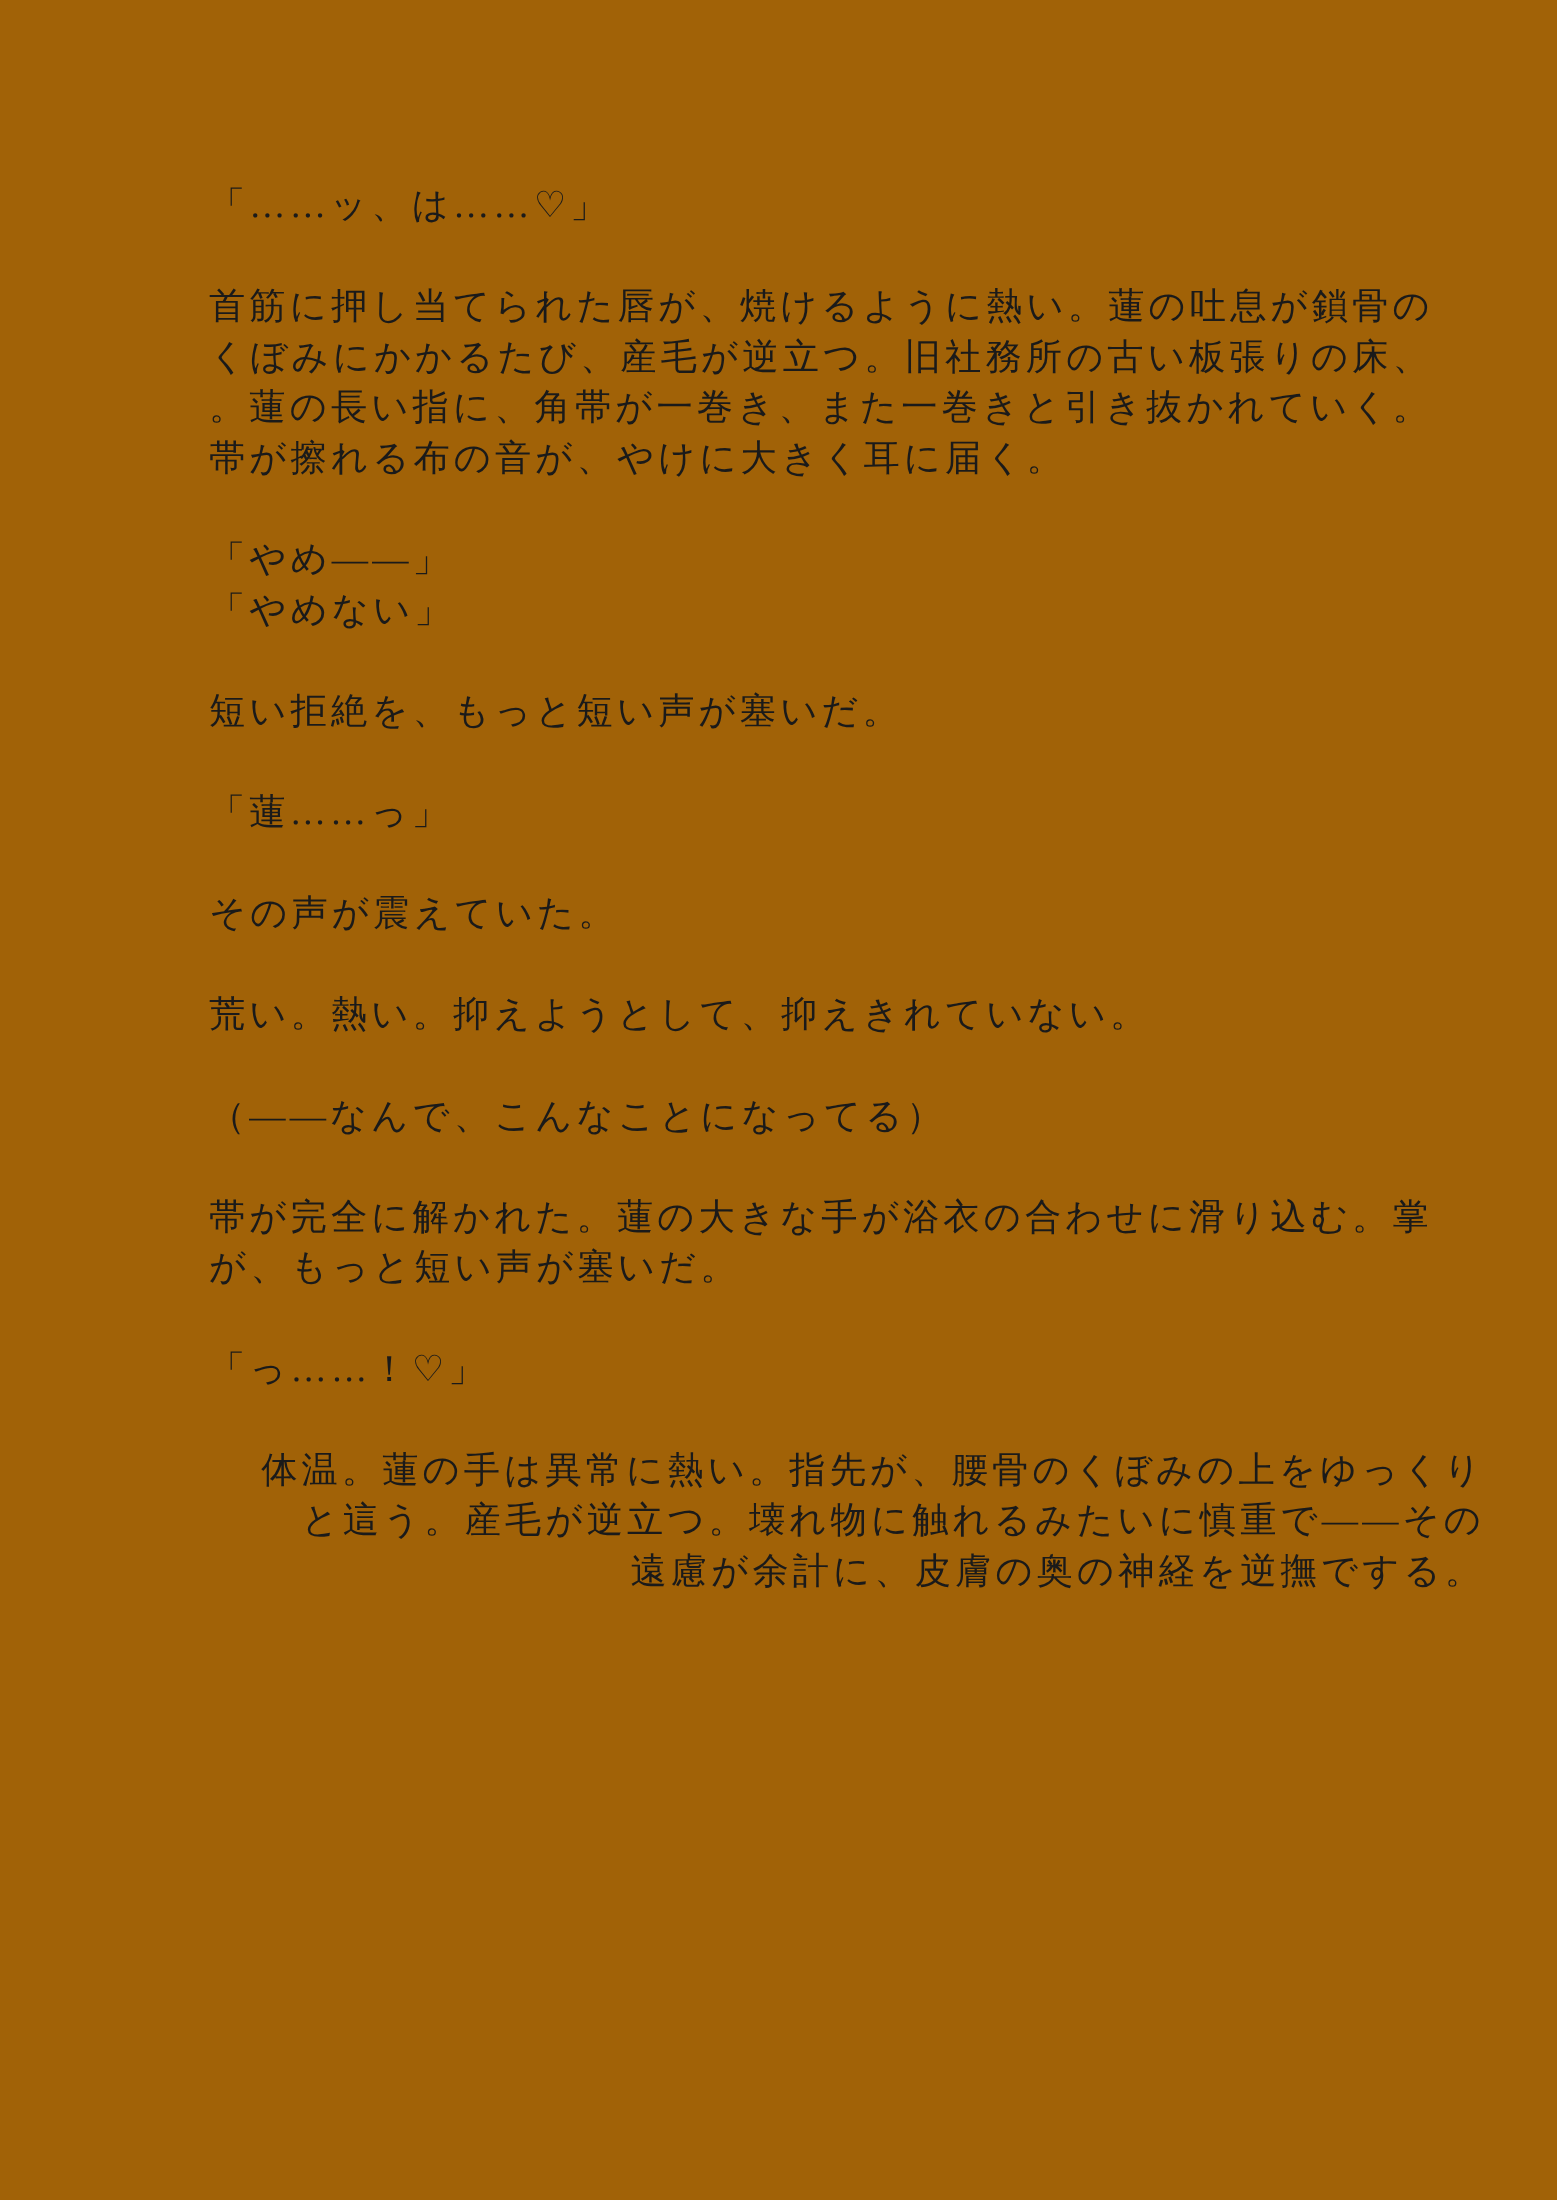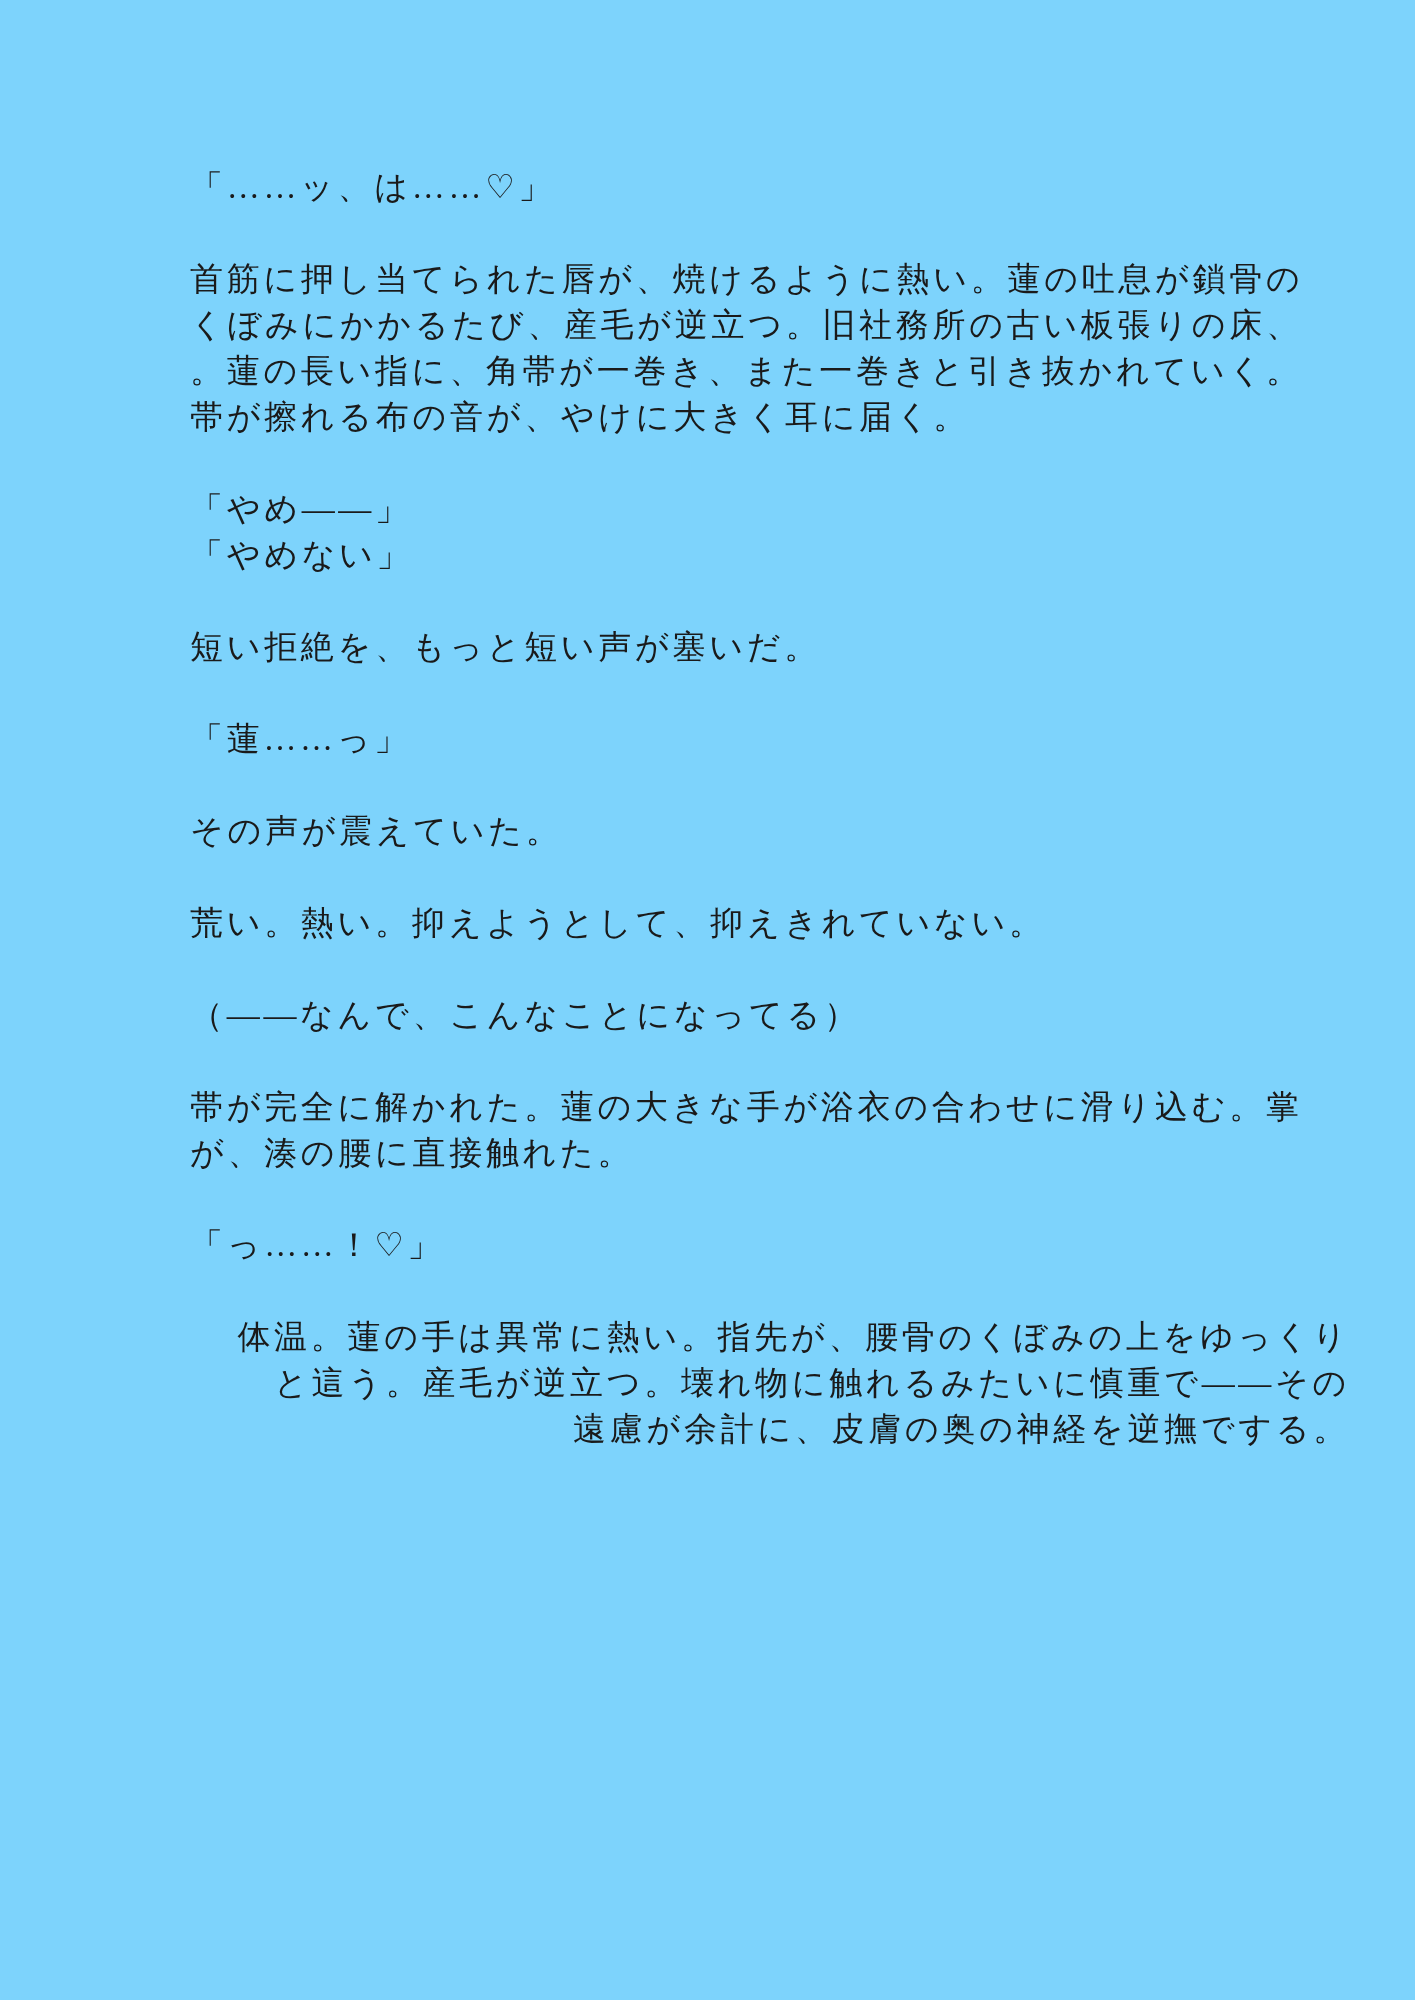--- a/index.html
+++ b/index.html
@@ -39,21 +39,21 @@
     margin-bottom: 0;
     text-align: right;
   }
   .line {
     height: 46px;
   }
 </style>
 </head>
 <body>
 
-<div class="page" style="background: #7dd3fc;">
+<div class="page" style="background: #a16207;">
   <div class="novel-text" style="color: rgb(26, 26, 26);">
       <div class="block">
         <div class="line">「……ッ、は……♡」</div>
       </div>
       <div class="block">
         <div class="line">首筋に押し当てられた唇が、焼けるように熱い。蓮の吐息が鎖骨の</div>
         <div class="line">くぼみにかかるたび、産毛が逆立つ。旧社務所の古い板張りの床、</div>
         <div class="line">。蓮の長い指に、角帯が一巻き、また一巻きと引き抜かれていく。</div>
         <div class="line">帯が擦れる布の音が、やけに大きく耳に届く。</div>
       </div>
@@ -71,21 +71,21 @@
         <div class="line">その声が震えていた。</div>
       </div>
       <div class="block">
         <div class="line">荒い。熱い。抑えようとして、抑えきれていない。</div>
       </div>
       <div class="block">
         <div class="line">（――なんで、こんなことになってる）</div>
       </div>
       <div class="block">
         <div class="line">帯が完全に解かれた。蓮の大きな手が浴衣の合わせに滑り込む。掌</div>
-        <div class="line">が、湊の腰に直接触れた。</div>
+        <div class="line">が、もっと短い声が塞いだ。</div>
       </div>
       <div class="block">
         <div class="line">「っ……！♡」</div>
       </div>
       <div class="block">
         <div class="line">体温。蓮の手は異常に熱い。指先が、腰骨のくぼみの上をゆっくり</div>
         <div class="line">と這う。産毛が逆立つ。壊れ物に触れるみたいに慎重で――その</div>
         <div class="line">遠慮が余計に、皮膚の奥の神経を逆撫でする。</div>
       </div>
     </div>

